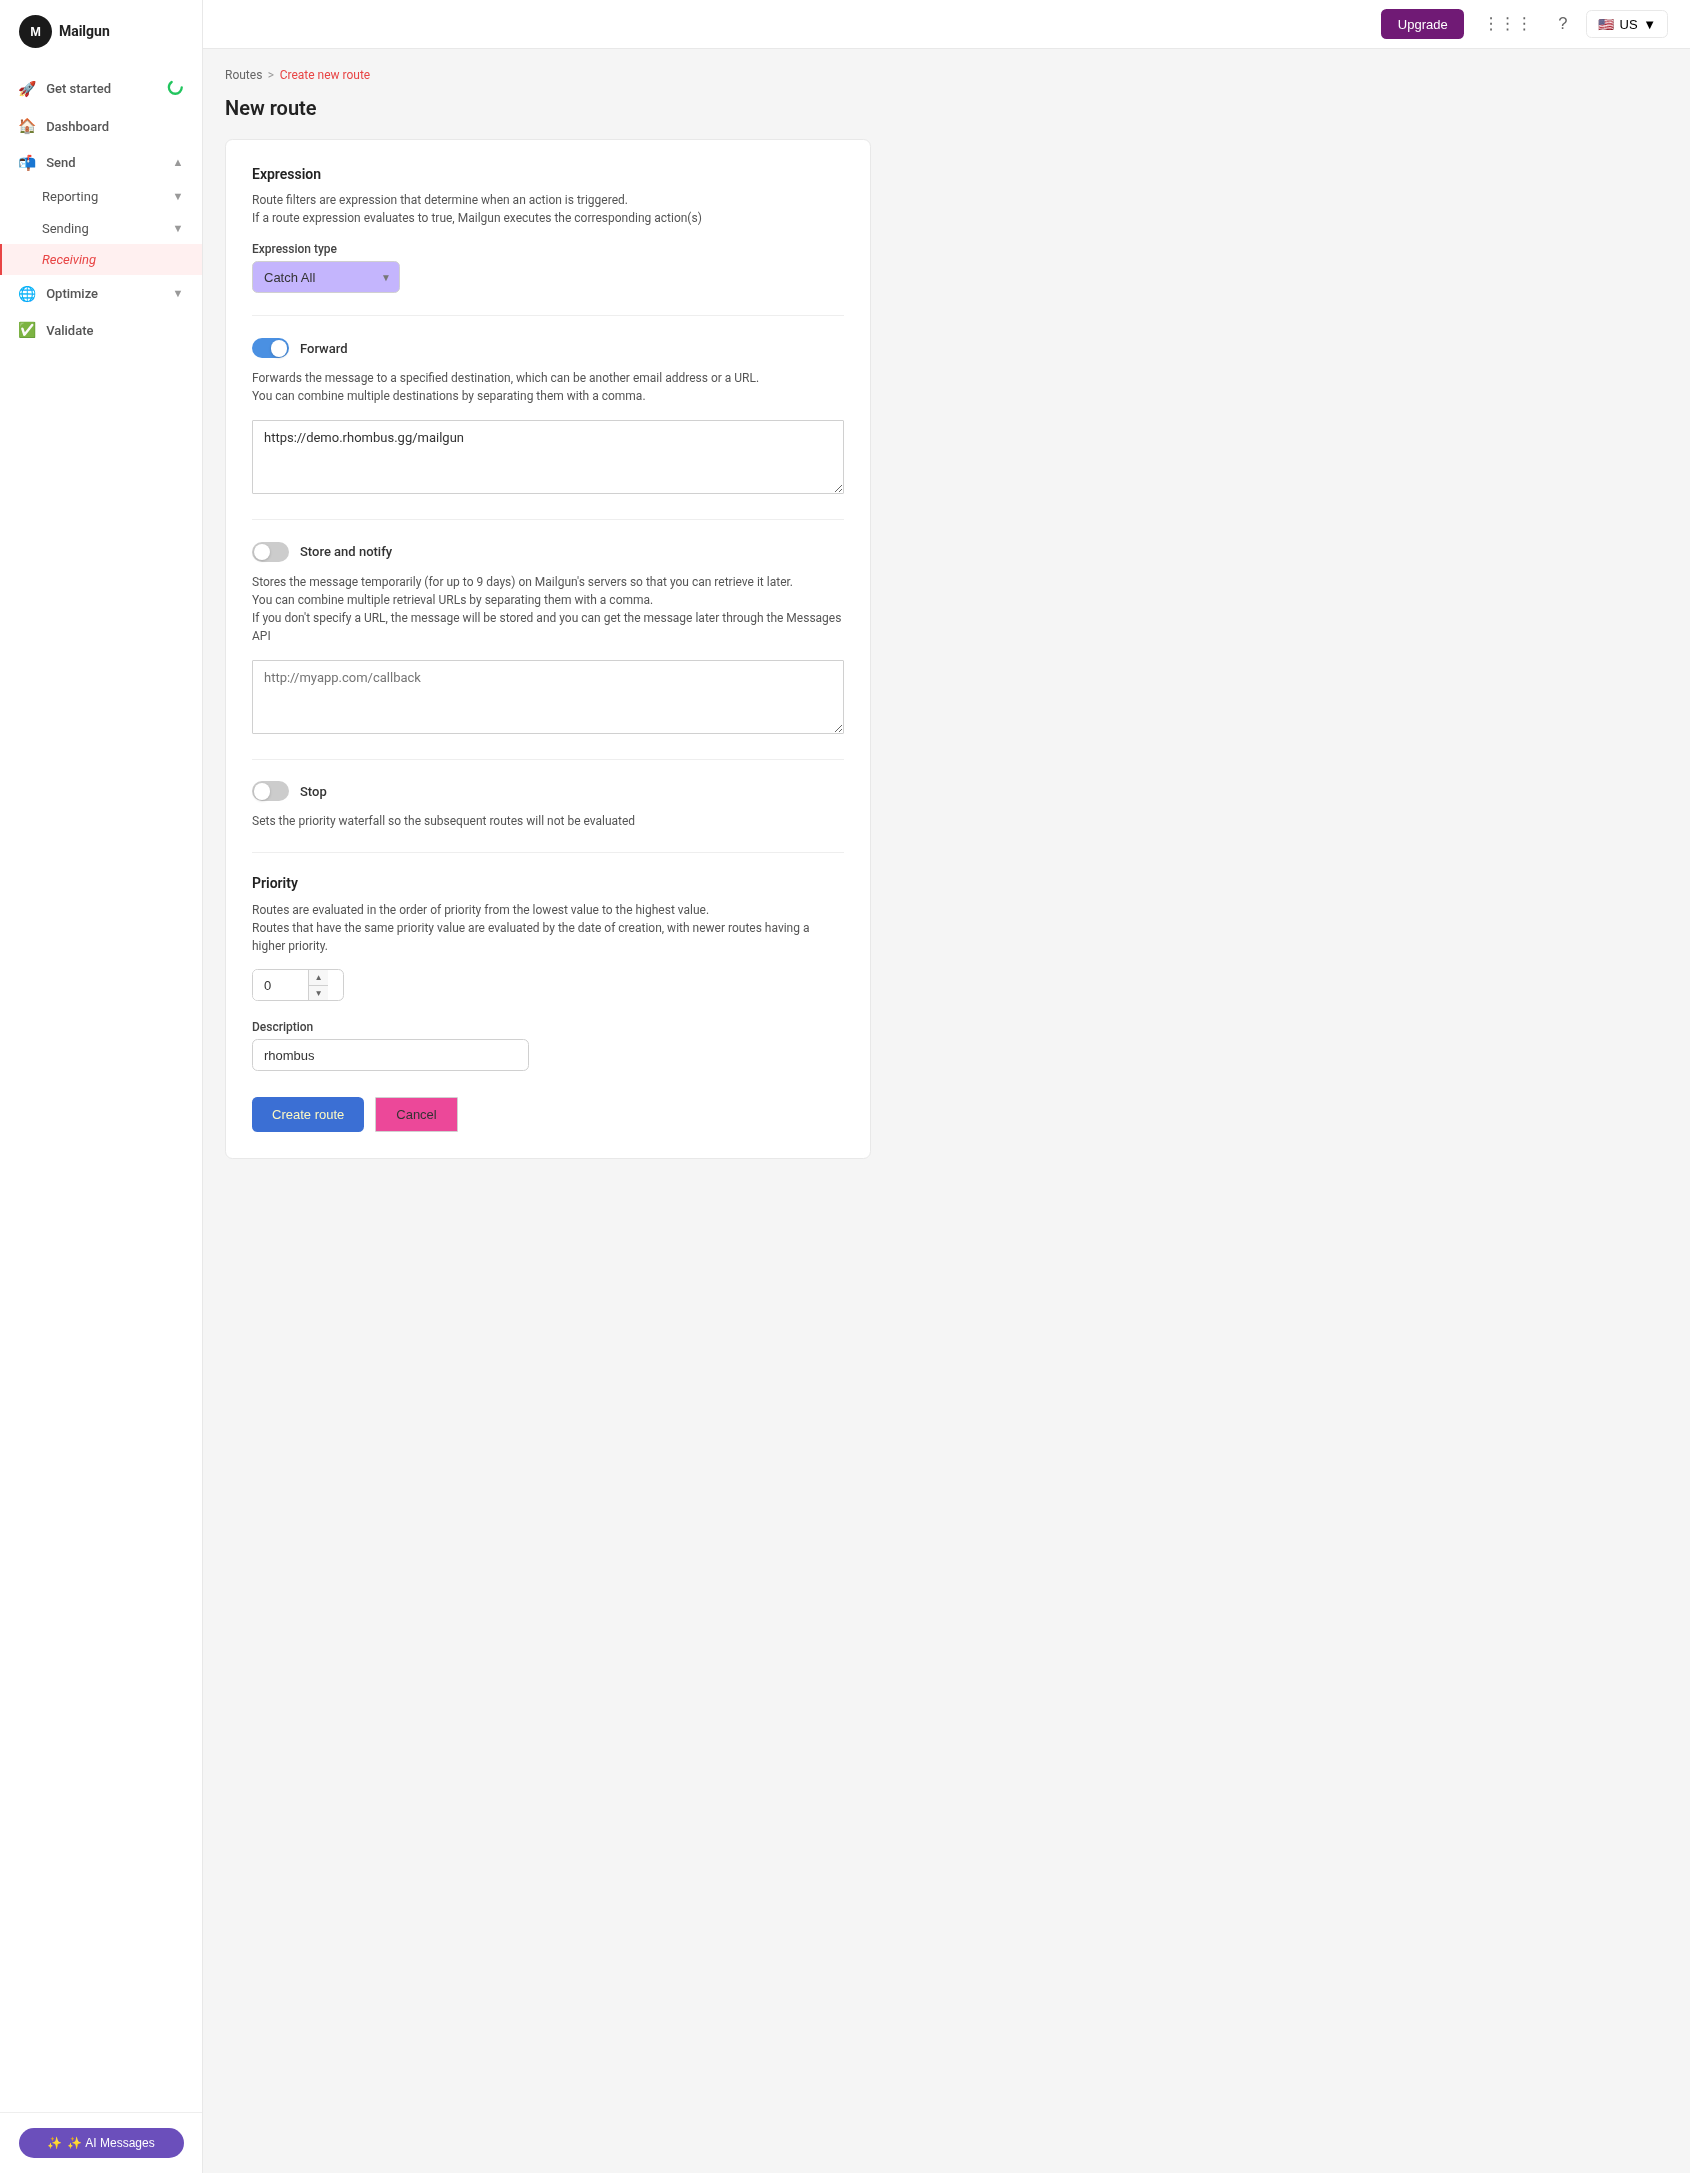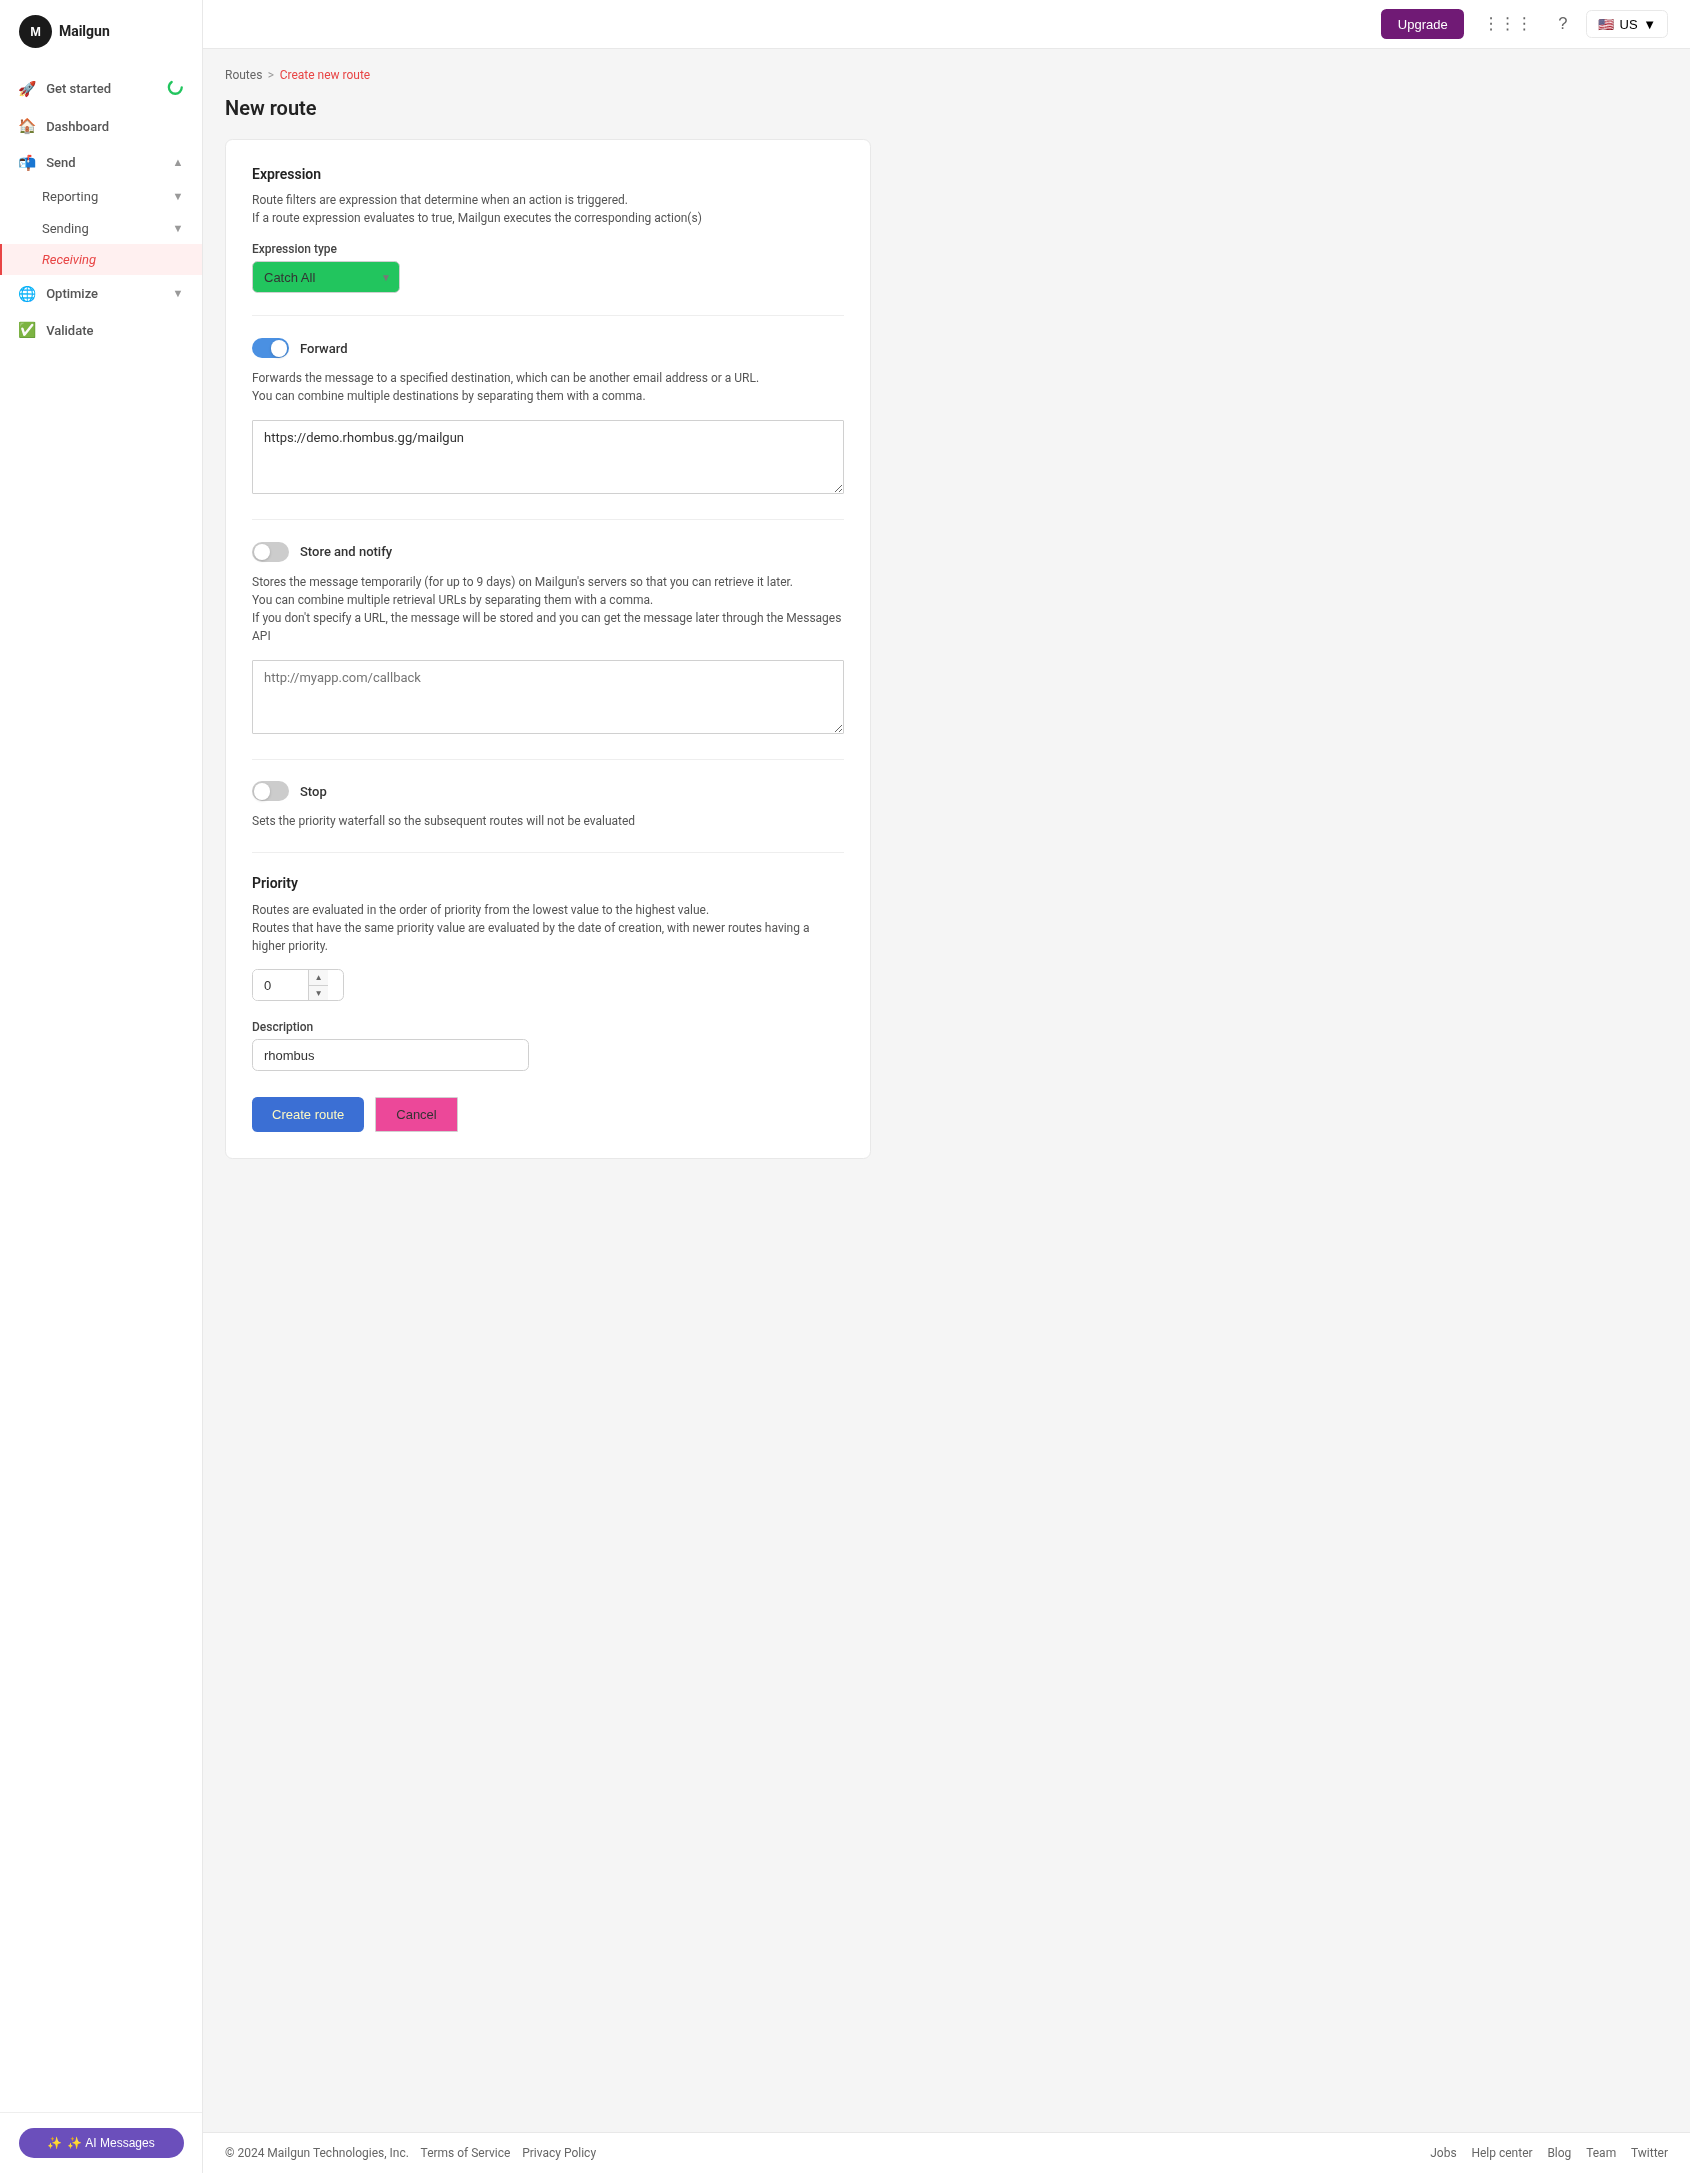--- a/index.html
+++ b/index.html
@@ -172,21 +172,21 @@
       font-weight: 500;
       color: #444;
       margin-bottom: 5.5px;
     }
     .select-wrapper {
       position: relative;
       display: inline-block;
     }
     .form-select {
       appearance: none;
-      background: #22c55e;
+      background: #c4b5fd;
       border: 0.9px solid #d0d0d0;
       border-radius: 5.5px;
       padding: 7.4px 33px 7.4px 11px;
       font-size: 13px;
       color: #333;
       cursor: pointer;
       min-width: 148px;
     }
     .select-arrow {
       position: absolute;
@@ -523,31 +523,15 @@
         </div>
 
         <div class="action-buttons">
           <button class="btn-primary">Create route</button>
           <button class="btn-secondary">Cancel</button>
         </div>
 
       </div>
     </div>
 
-    <div class="page-footer">
-      <div>
-        <span>© 2024 Mailgun Technologies, Inc.</span>
-        &nbsp;&nbsp;
-        <a class="footer-link">Terms of Service</a>
-        &nbsp;&nbsp;
-        <a class="footer-link">Privacy Policy</a>
-      </div>
-      <div class="footer-links">
-        <a class="footer-link">Jobs</a>
-        <a class="footer-link">Help center</a>
-        <a class="footer-link">Blog</a>
-        <a class="footer-link">Team</a>
-        <a class="footer-link">Twitter</a>
-      </div>
-    </div>
   </div>
 </div>
 
 
 </body></html>

